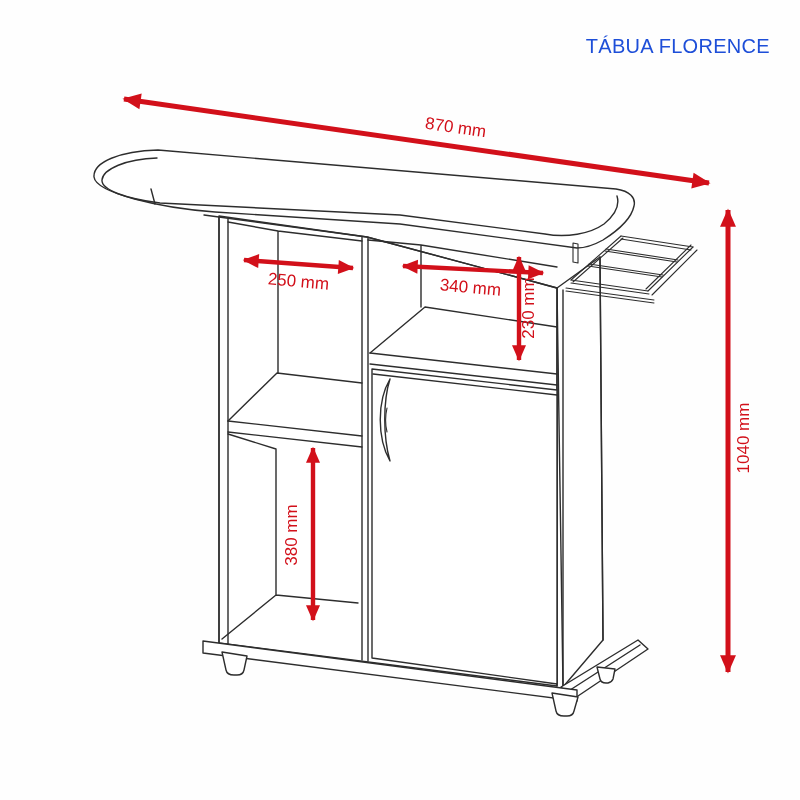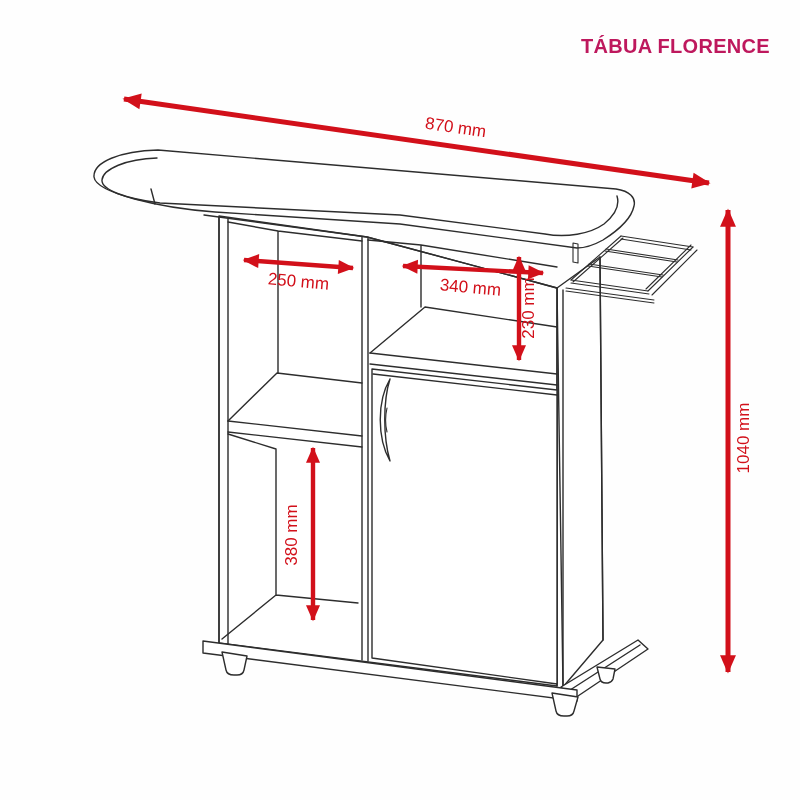--- a/index.html
+++ b/index.html
@@ -4,21 +4,21 @@
 <style>
   html,body{margin:0;padding:0;}
   body{
     width:800px;height:800px;background:#fefefe;
     font-family:"Liberation Sans", sans-serif;
     position:relative;overflow:hidden;
   }
   .canvas{position:absolute;inset:0;background:#fefefe;}
   .page-title{
     position:absolute;top:35px;right:30px;
-    font-size:20px;font-weight:700;color:#be185d;
+    font-size:20px;font-weight:400;color:#1d4ed8;
     letter-spacing:.3px;white-space:nowrap;
   }
   svg{position:absolute;left:0;top:0;}
   .ln{stroke:#2d2d2d;stroke-width:1.4;fill:none;stroke-linecap:round;stroke-linejoin:round;}
   .face{fill:#ffffff;stroke:#2d2d2d;stroke-width:1.4;stroke-linejoin:round;}
   .wire{stroke:#2d2d2d;stroke-width:1.1;fill:none;stroke-linecap:round;}
   .dim{stroke:#d2101a;fill:none;}
   .dim-thick{stroke-width:5;}
   .dim-mid{stroke-width:4.4;}
   .dim-label{

